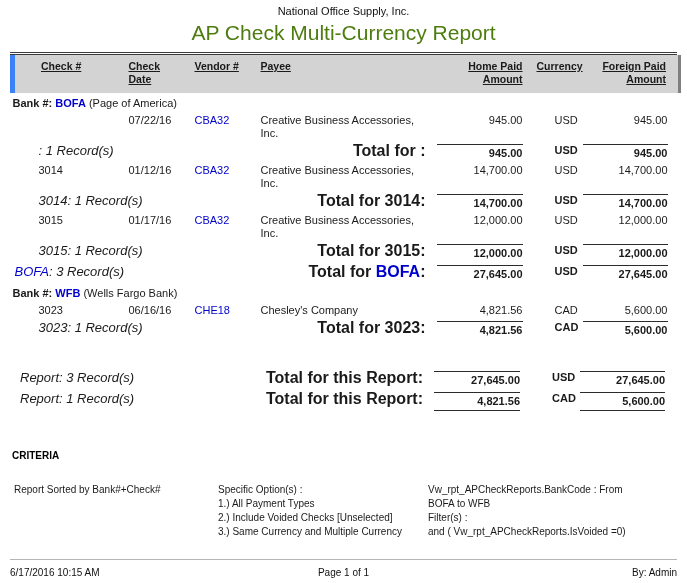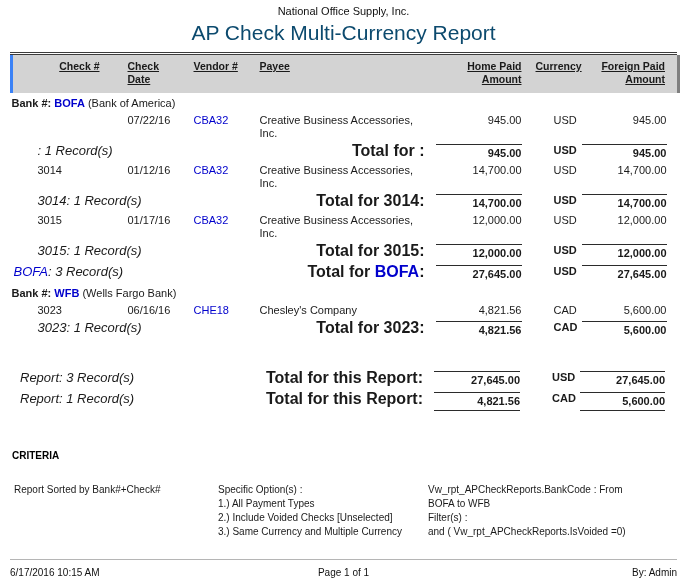--- a/index.html
+++ b/index.html
@@ -5,30 +5,30 @@
   * { box-sizing: border-box; }
   html,body { margin:0; padding:0; }
   body {
     width:687px; height:583px; overflow:hidden; position:relative;
     background:#ffffff; color:#1a1a1a;
     font-family:"Liberation Sans", sans-serif;
   }
   .page { padding:0 10px; }
 
   .company { text-align:center; font-size:11px; padding-top:5px; color:#111; }
-  .title   { text-align:center; font-size:21px; margin-top:4px; color:#0c4a6e; }
+  .title   { text-align:center; font-size:21px; margin-top:4px; color:#4d7c0f; }
 
   .double-rule { height:3px; border-top:1px solid #3c3c3c; border-bottom:1px solid #3c3c3c; margin-top:7px; }
 
   table.rpt { width:667px; border-collapse:collapse; table-layout:fixed; font-size:11px; }
   td, th { padding:2px 0 1px 0; vertical-align:top; text-align:left; font-weight:normal; line-height:13px; }
 
   
   tr.colhead th { background:#d3d3d3; font-weight:bold; font-size:10.5px; padding-top:5px; padding-bottom:7px; }
-  tr.colhead th.capL { border-left:3px solid #3b82f6;text-align:right; }
+  tr.colhead th.capL { border-left:5px solid #3b82f6; }
   tr.colhead th.capR { border-right:3px solid #7f7f7f; }
   .u { text-decoration:underline; }
   .blk { display:block; }
 
   .c-check  { padding-left:26px; }
   .c-date   { padding-left:28px; }
   .c-vendor { padding-left:14px; }
   .c-payee  { padding-left:10px; }
   .c-home   { text-align:right; }
   .c-cur    { padding-left:14px; }
@@ -108,21 +108,21 @@
             <span class="u blk">Amount</span>
           </th>
       <th class="c-cur"><span class="u">Currency</span></th>
       <th class="c-foreign capR">
             <span class="u blk">Foreign Paid</span>
             <span class="u blk">Amount</span>
           </th>
     </tr>
 
     <tr class="bankrow">
-      <td colspan="7"><span class="b">Bank #:</span> <span class="code b">BOFA</span> <span>(Bank of America)</span></td>
+      <td colspan="7"><span class="b">Bank #:</span> <span class="code b">BOFA</span> <span>(Page of America)</span></td>
     </tr>
 
     <tr class="datarow">
       <td class="cell-check"></td>
       <td class="cell-date">07/22/16</td>
       <td class="cell-vendor"><span class="code">CBA32</span></td>
       <td class="cell-payee">Creative Business Accessories, Inc.</td>
       <td class="cell-home">945.00</td>
       <td class="cell-cur">USD</td>
       <td class="cell-foreign">945.00</td>

